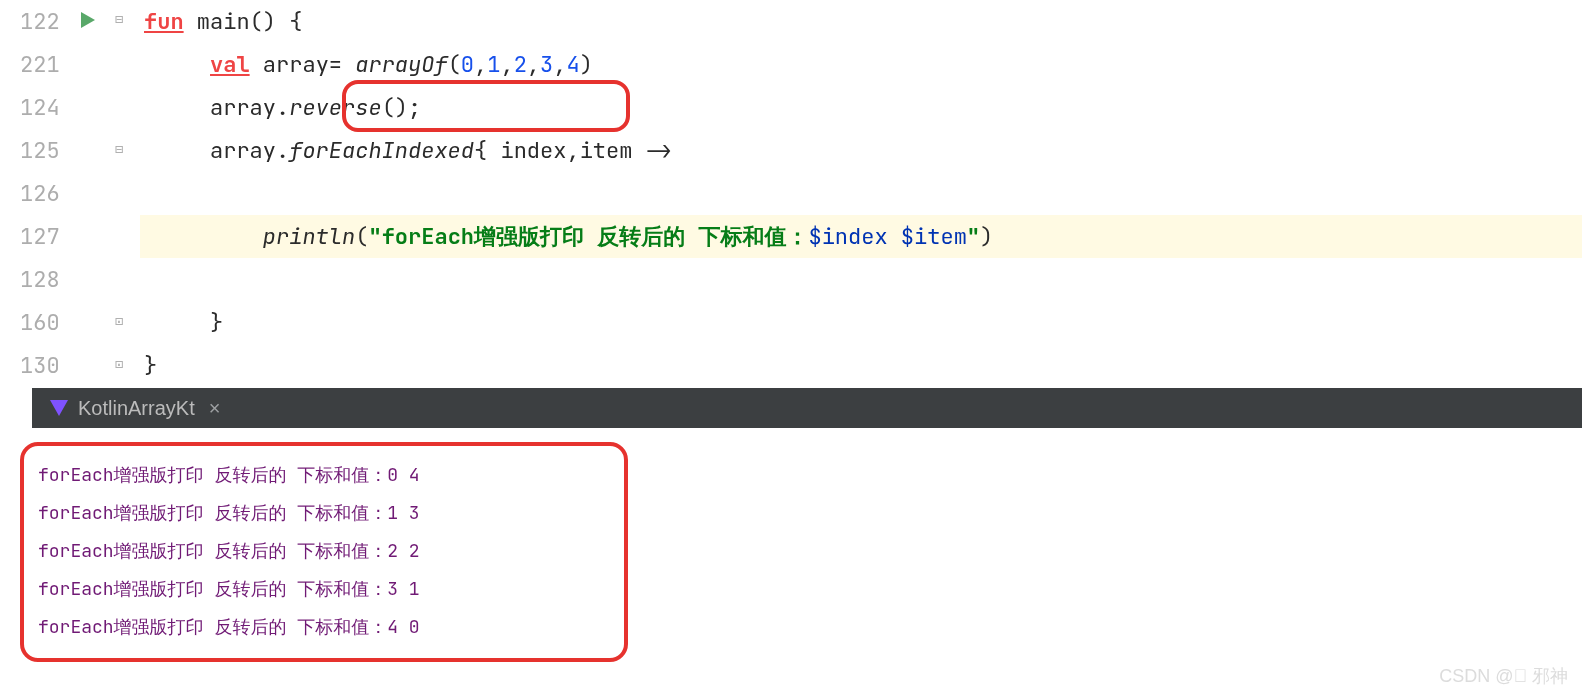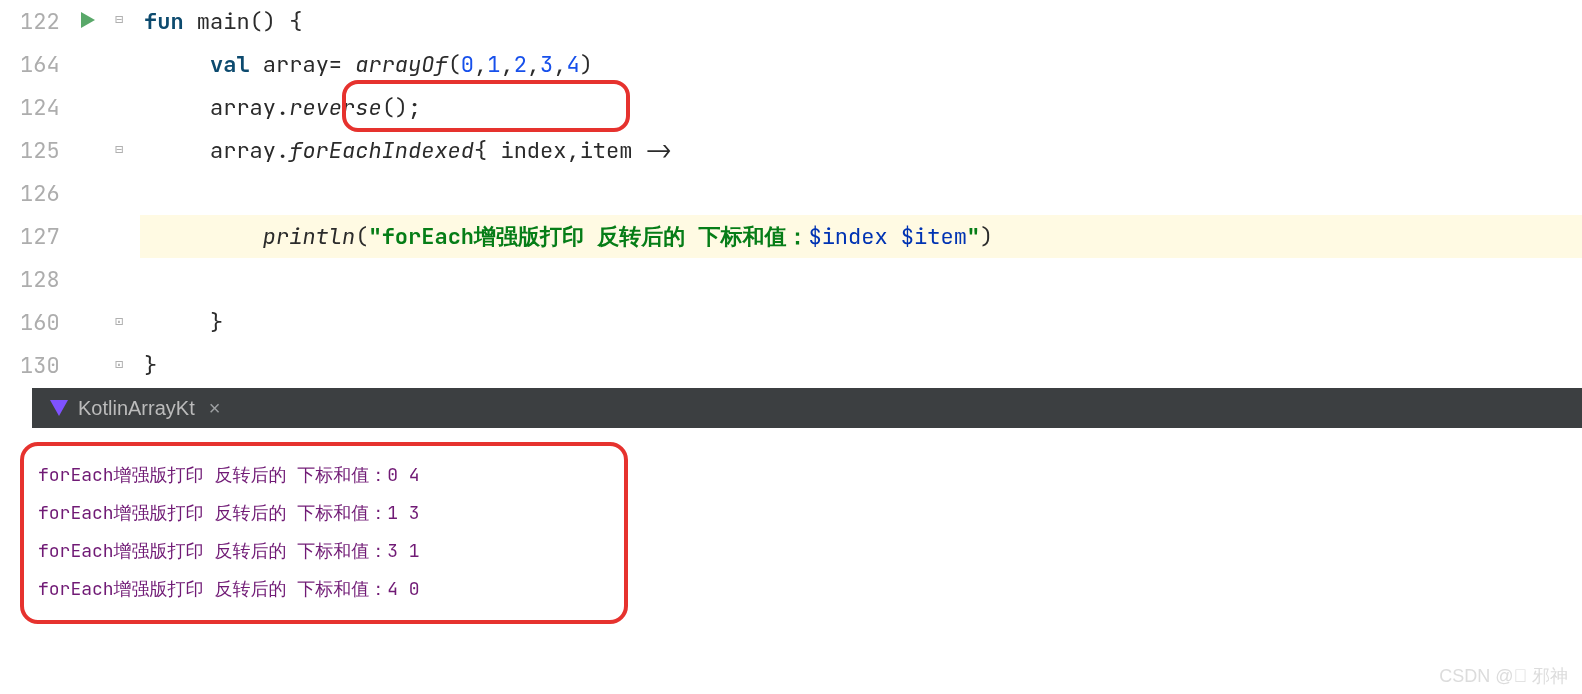--- a/index.html
+++ b/index.html
@@ -58,21 +58,21 @@
   }
   .code-line {
     height: 43px;
     line-height: 43px;
     white-space: pre;
     padding-left: 4px;
   }
   .hl-line {
     background: #fffae3;
   }
-  .kw { color: #0c4a6e; font-weight: 600; }
+  .kw { color: #ef4444; font-weight: 600; text-decoration: underline; }
   .fn-italic { font-style: italic; color: #2b2b2b; }
   .num { color: #1750eb; }
   .str { color: #067d17; font-weight: 600; }
   .tmpl { color: #0033b3; }
   .plain { color: #2b2b2b; }
 
   .red-box-code {
     position: absolute;
     border: 4px solid #e6322e;
     border-radius: 16px;
@@ -133,21 +133,21 @@
     font-size: 18px;
     font-family: -apple-system, sans-serif;
   }
 </style>
 </head>
 <body>
 
 <div class="editor">
   <div class="gutter">
     <div class="gutter-line">122</div>
-    <div class="gutter-line">164</div>
+    <div class="gutter-line">221</div>
     <div class="gutter-line">124</div>
     <div class="gutter-line">125</div>
     <div class="gutter-line">126</div>
     <div class="gutter-line">127</div>
     <div class="gutter-line">128</div>
     <div class="gutter-line">160</div>
     <div class="gutter-line">130</div>
   </div>
 
   <div class="run-col">
@@ -183,17 +183,18 @@
 <div class="tab-bar">
   <span class="tab-kotlin-icon"></span>
   <span>KotlinArrayKt</span>
   <span class="tab-close">×</span>
 </div>
 
 <div class="console">
   <div class="console-wrap">
     <div class="console-line">forEach增强版打印 反转后的 下标和值：0 4</div>
     <div class="console-line">forEach增强版打印 反转后的 下标和值：1 3</div>
+    <div class="console-line">forEach增强版打印 反转后的 下标和值：2 2</div>
     <div class="console-line">forEach增强版打印 反转后的 下标和值：3 1</div>
     <div class="console-line">forEach增强版打印 反转后的 下标和值：4 0</div>
   </div>
   <div class="watermark">CSDN @⃝ 邪神</div>
 </div>
 
 </body></html>

